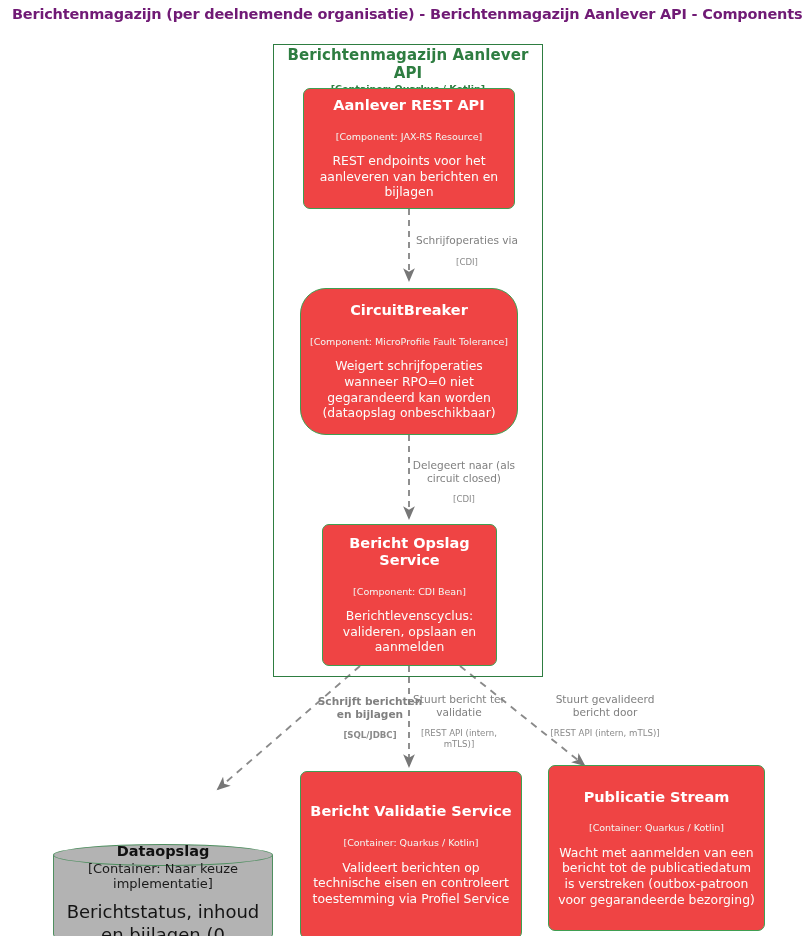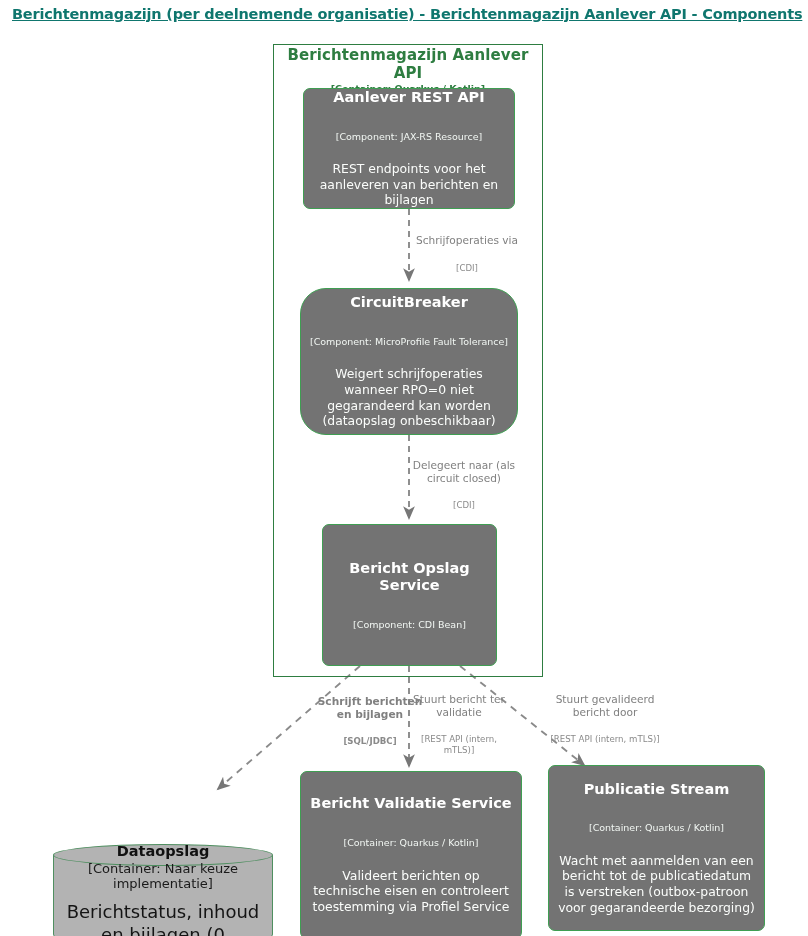--- a/index.html
+++ b/index.html
@@ -15,24 +15,23 @@
     overflow: hidden;
   }
 
   #diagram-title {
     position: absolute;
     left: 12px;
     top: 6px;
     width: 790px;
     font-size: 14.5px;
     font-weight: bold;
-    color: #0f766e;
+    color: #701a75;
     letter-spacing: -0.2px;
     white-space: nowrap;
-    text-decoration: underline;
   }
 
   
   #boundary-box {
     position: absolute;
     left: 273px;
     top: 44px;
     width: 270px;
     height: 633px;
     border: 1.5px solid #2e7d41;
@@ -57,31 +56,30 @@
     display: block;
     font-size: 9.5px;
     font-weight: bold;
     margin-top: 1px;
   }
 
   
   .node {
     position: absolute;
     box-sizing: border-box;
-    background: #737373;
+    background: #ef4444;
     border: 1px solid #3f9e52;
     border-radius: 7px;
     color: #ffffff;
     text-align: center;
     display: flex;
     flex-direction: column;
     justify-content: center;
     align-items: center;
     padding: 4px 7px;
-    gap: 8px;
   }
   .node .n-name {
     font-size: 14.5px;
     font-weight: bold;
     line-height: 1.16;
     color: #ffffff;
   }
   .node .n-tech {
     font-size: 9.5px;
     line-height: 1.2;
@@ -170,21 +168,21 @@
   }
   .rel-label .r-desc {
     display: block;
     font-size: 10.6px;
     color: #808080;
   }
   .rel-label .r-tech {
     display: block;
     font-size: 8.6px;
     color: #8a8a8a;
-    margin-top: 16px;
+    margin-top: 10px;
   }
 
   #edges-layer {
     position: absolute;
     left: 0;
     top: 0;
     width: 808px;
     height: 936px;
     pointer-events: none;
   }
@@ -226,20 +224,21 @@
 
 <div class="node" id="node-circuitbreaker" style="left:300px; top:288px; width:218px; height:147px;border-radius:26px;">
   <span class="n-name">CircuitBreaker</span>
   <span class="n-tech">[Component: MicroProfile Fault Tolerance]</span>
   <span class="n-desc">Weigert schrijfoperaties wanneer RPO=0 niet gegarandeerd kan worden (dataopslag onbeschikbaar)</span>
 </div>
 
 <div class="node" id="node-opslag-service" style="left:322px; top:524px; width:175px; height:142px;">
   <span class="n-name">Bericht Opslag Service</span>
   <span class="n-tech">[Component: CDI Bean]</span>
+  <span class="n-desc">Berichtlevenscyclus: valideren, opslaan en aanmelden</span>
 </div>
 
 <div id="node-dataopslag">
   <div class="cyl-body"></div>
   <div class="cyl-top"></div>
   <div class="cyl-text">
     <span class="n-name">Dataopslag</span>
     <span class="n-tech">[Container: Naar keuze implementatie]</span>
     <span class="n-desc">Berichtstatus, inhoud en bijlagen (0 berichtverlies)</span>
   </div>

